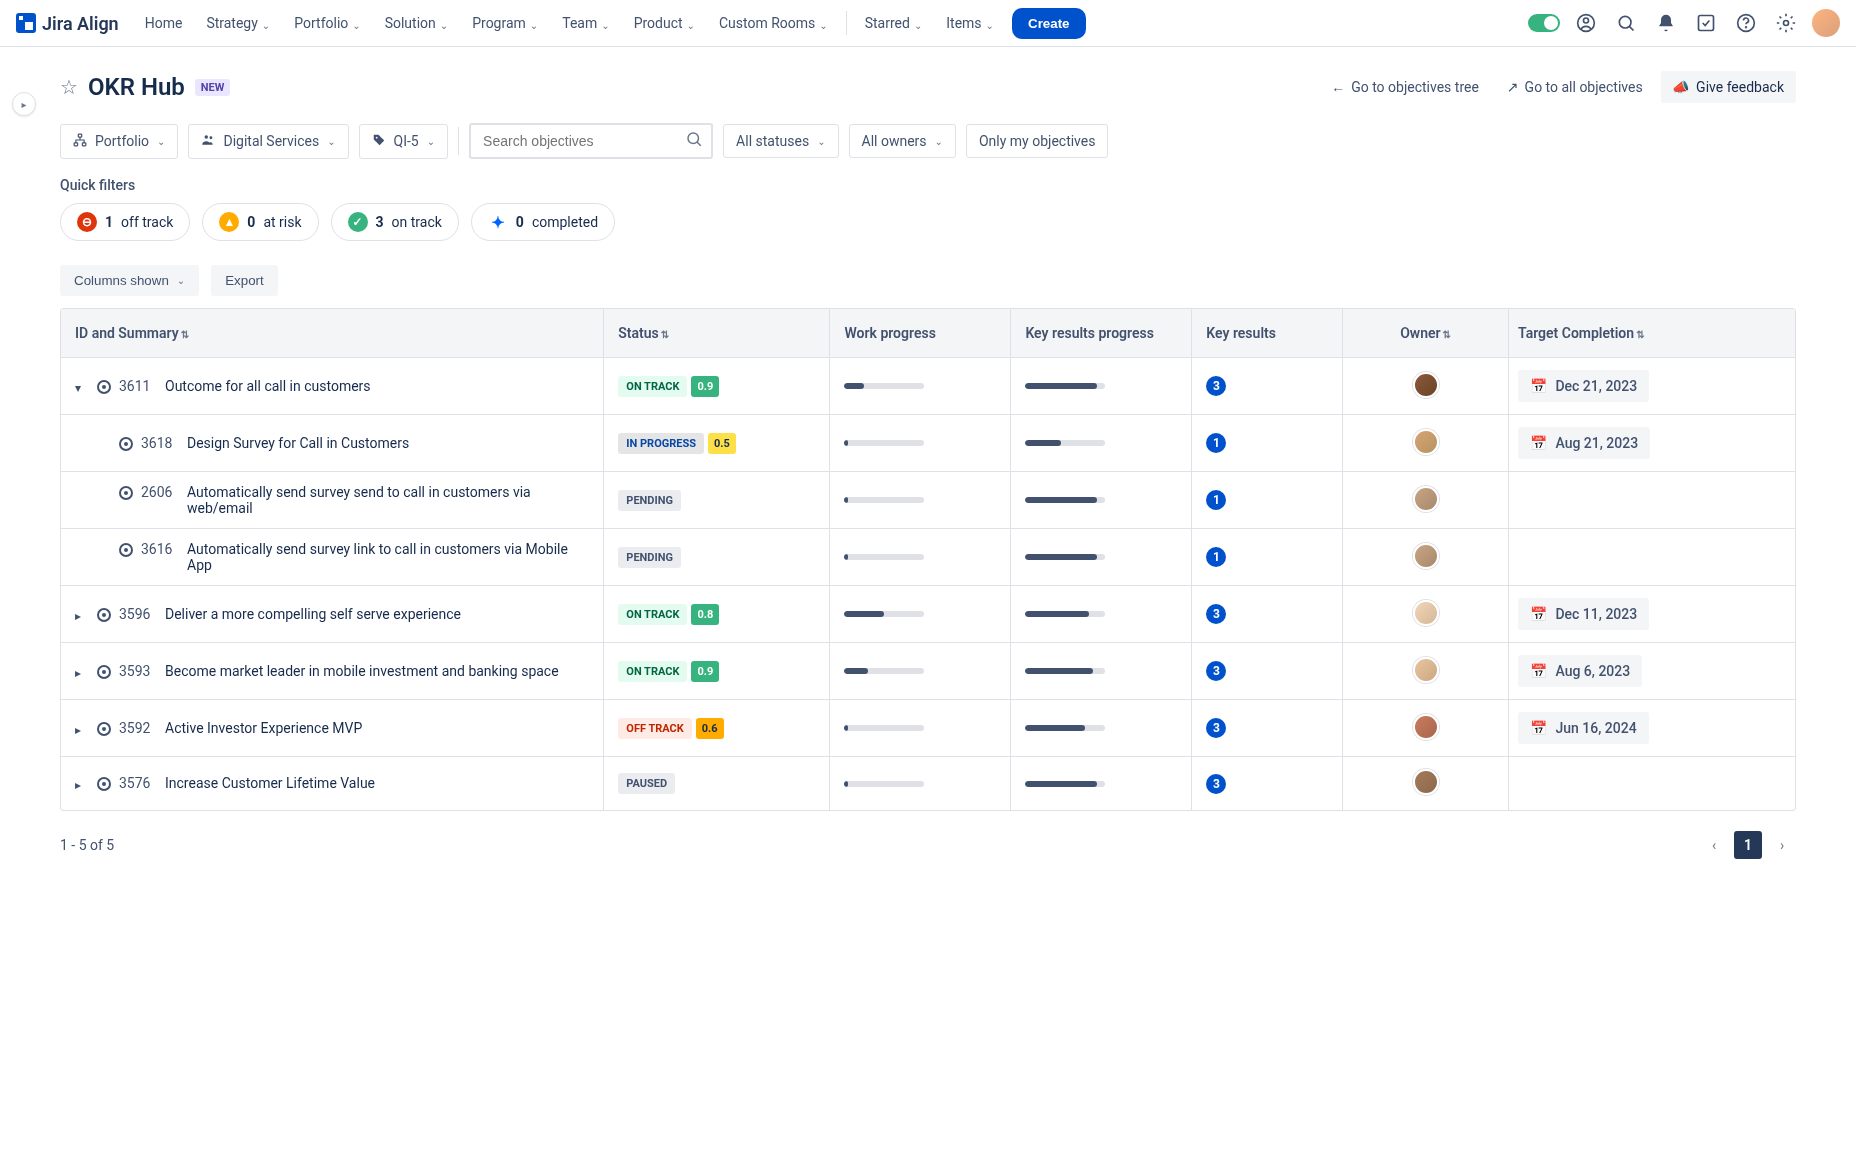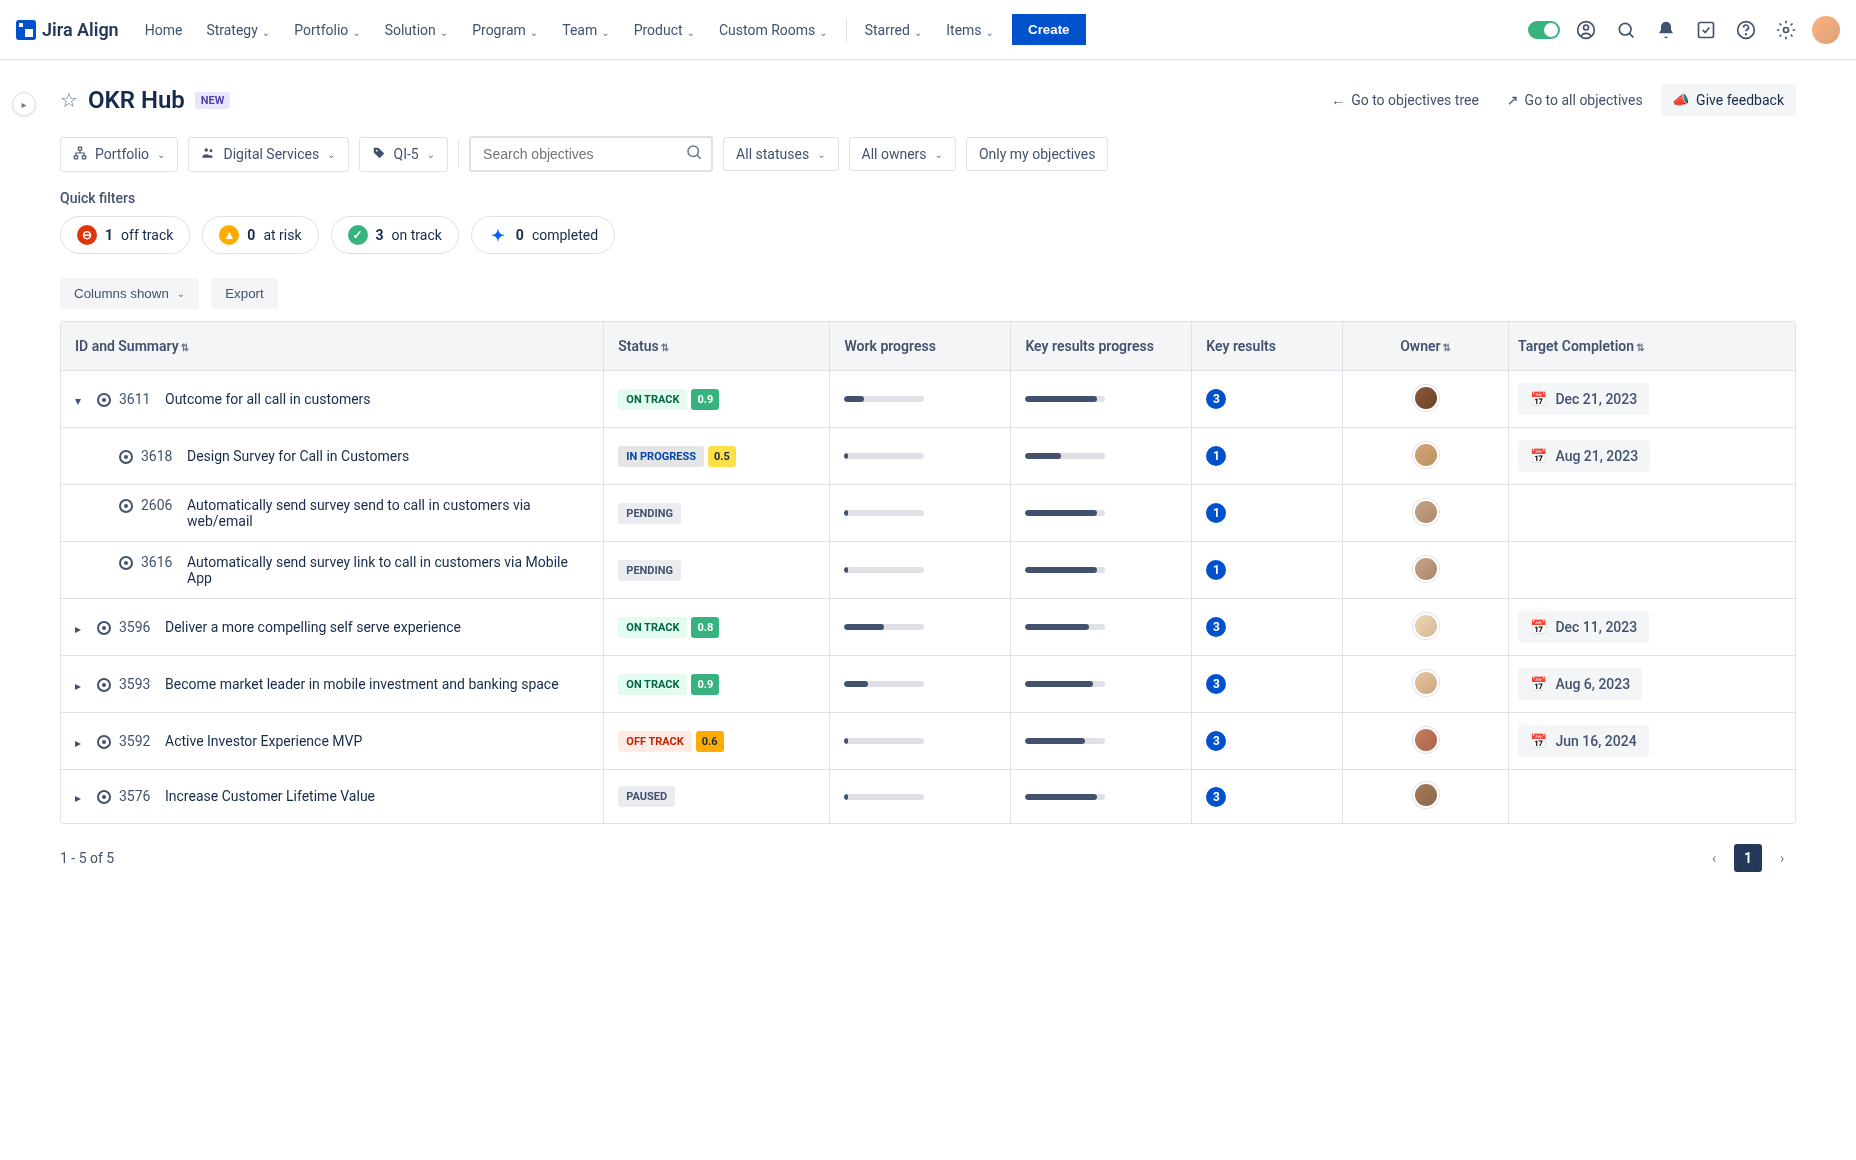--- a/index.html
+++ b/index.html
@@ -1,28 +1,28 @@
 <!DOCTYPE html>
 <html><head>
 <meta charset="utf-8">
 <style>
 * { box-sizing: border-box; margin: 0; padding: 0; }
 body { font-family: -apple-system, BlinkMacSystemFont, "Segoe UI", Roboto, sans-serif; background: #fff; color: #172b4d; font-size: 14px; }
 
 
-.topnav { display: flex; align-items: center; padding: 0 16px; height: 60px; border-bottom: 1px solid #dfe1e6; }
+.topnav { display: flex; align-items: center; padding: 0 16px; height: 47px; border-bottom: 1px solid #dfe1e6; }
 .logo { display: flex; align-items: center; gap: 6px; font-weight: 600; font-size: 18px; color: #253858; margin-right: 16px; }
 .logo-icon { width: 20px; height: 20px; background: #0052cc; border-radius: 3px; position: relative; }
 .logo-icon::before { content: ""; position: absolute; width: 4px; height: 4px; background: #fff; top: 3px; left: 3px; }
 .logo-icon::after { content: ""; position: absolute; width: 8px; height: 8px; background: #fff; bottom: 3px; right: 3px; }
 .nav-items { display: flex; gap: 4px; }
 .nav-item { padding: 8px 10px; border-radius: 3px; cursor: pointer; color: #42526e; display: flex; align-items: flex-end; gap: 4px; }
 .chevron-sm { font-size: 10px; color: #6b778c; }
 .nav-divider { width: 1px; height: 24px; background: #dfe1e6; margin: 0 8px; }
-.btn-create { background: #0052cc; color: #fff; border: none; padding: 8px 16px; border-radius: 0; font-weight: 600; cursor: pointer; margin-left: 8px; }
+.btn-create { background: #0052cc; color: #fff; border: none; padding: 8px 16px; border-radius: 10px; font-weight: 600; cursor: pointer; margin-left: 8px; }
 .nav-right { margin-left: auto; display: flex; align-items: center; gap: 12px; }
 .toggle { width: 32px; height: 18px; background: #36b37e; border-radius: 9px; position: relative; cursor: pointer; }
 .toggle::after { content: ""; position: absolute; width: 14px; height: 14px; background: #fff; border-radius: 50%; top: 2px; right: 2px; }
 .icon-btn { width: 28px; height: 28px; display: flex; align-items: center; justify-content: center; cursor: pointer; color: #42526e; border-radius: 50%; }
 .avatar-sm { width: 28px; height: 28px; border-radius: 50%; background: linear-gradient(135deg,#ffb380,#d9a07a); }
 
 
 .side-expand { position: absolute; left: 12px; top: 92px; width: 24px; height: 24px; border: 1px solid #dfe1e6; border-radius: 50%; background: #fff; display: flex; align-items: center; justify-content: center; cursor: pointer; font-size: 10px; color: #6b778c; box-shadow: 0 1px 2px rgba(0,0,0,0.1); }
 
 

